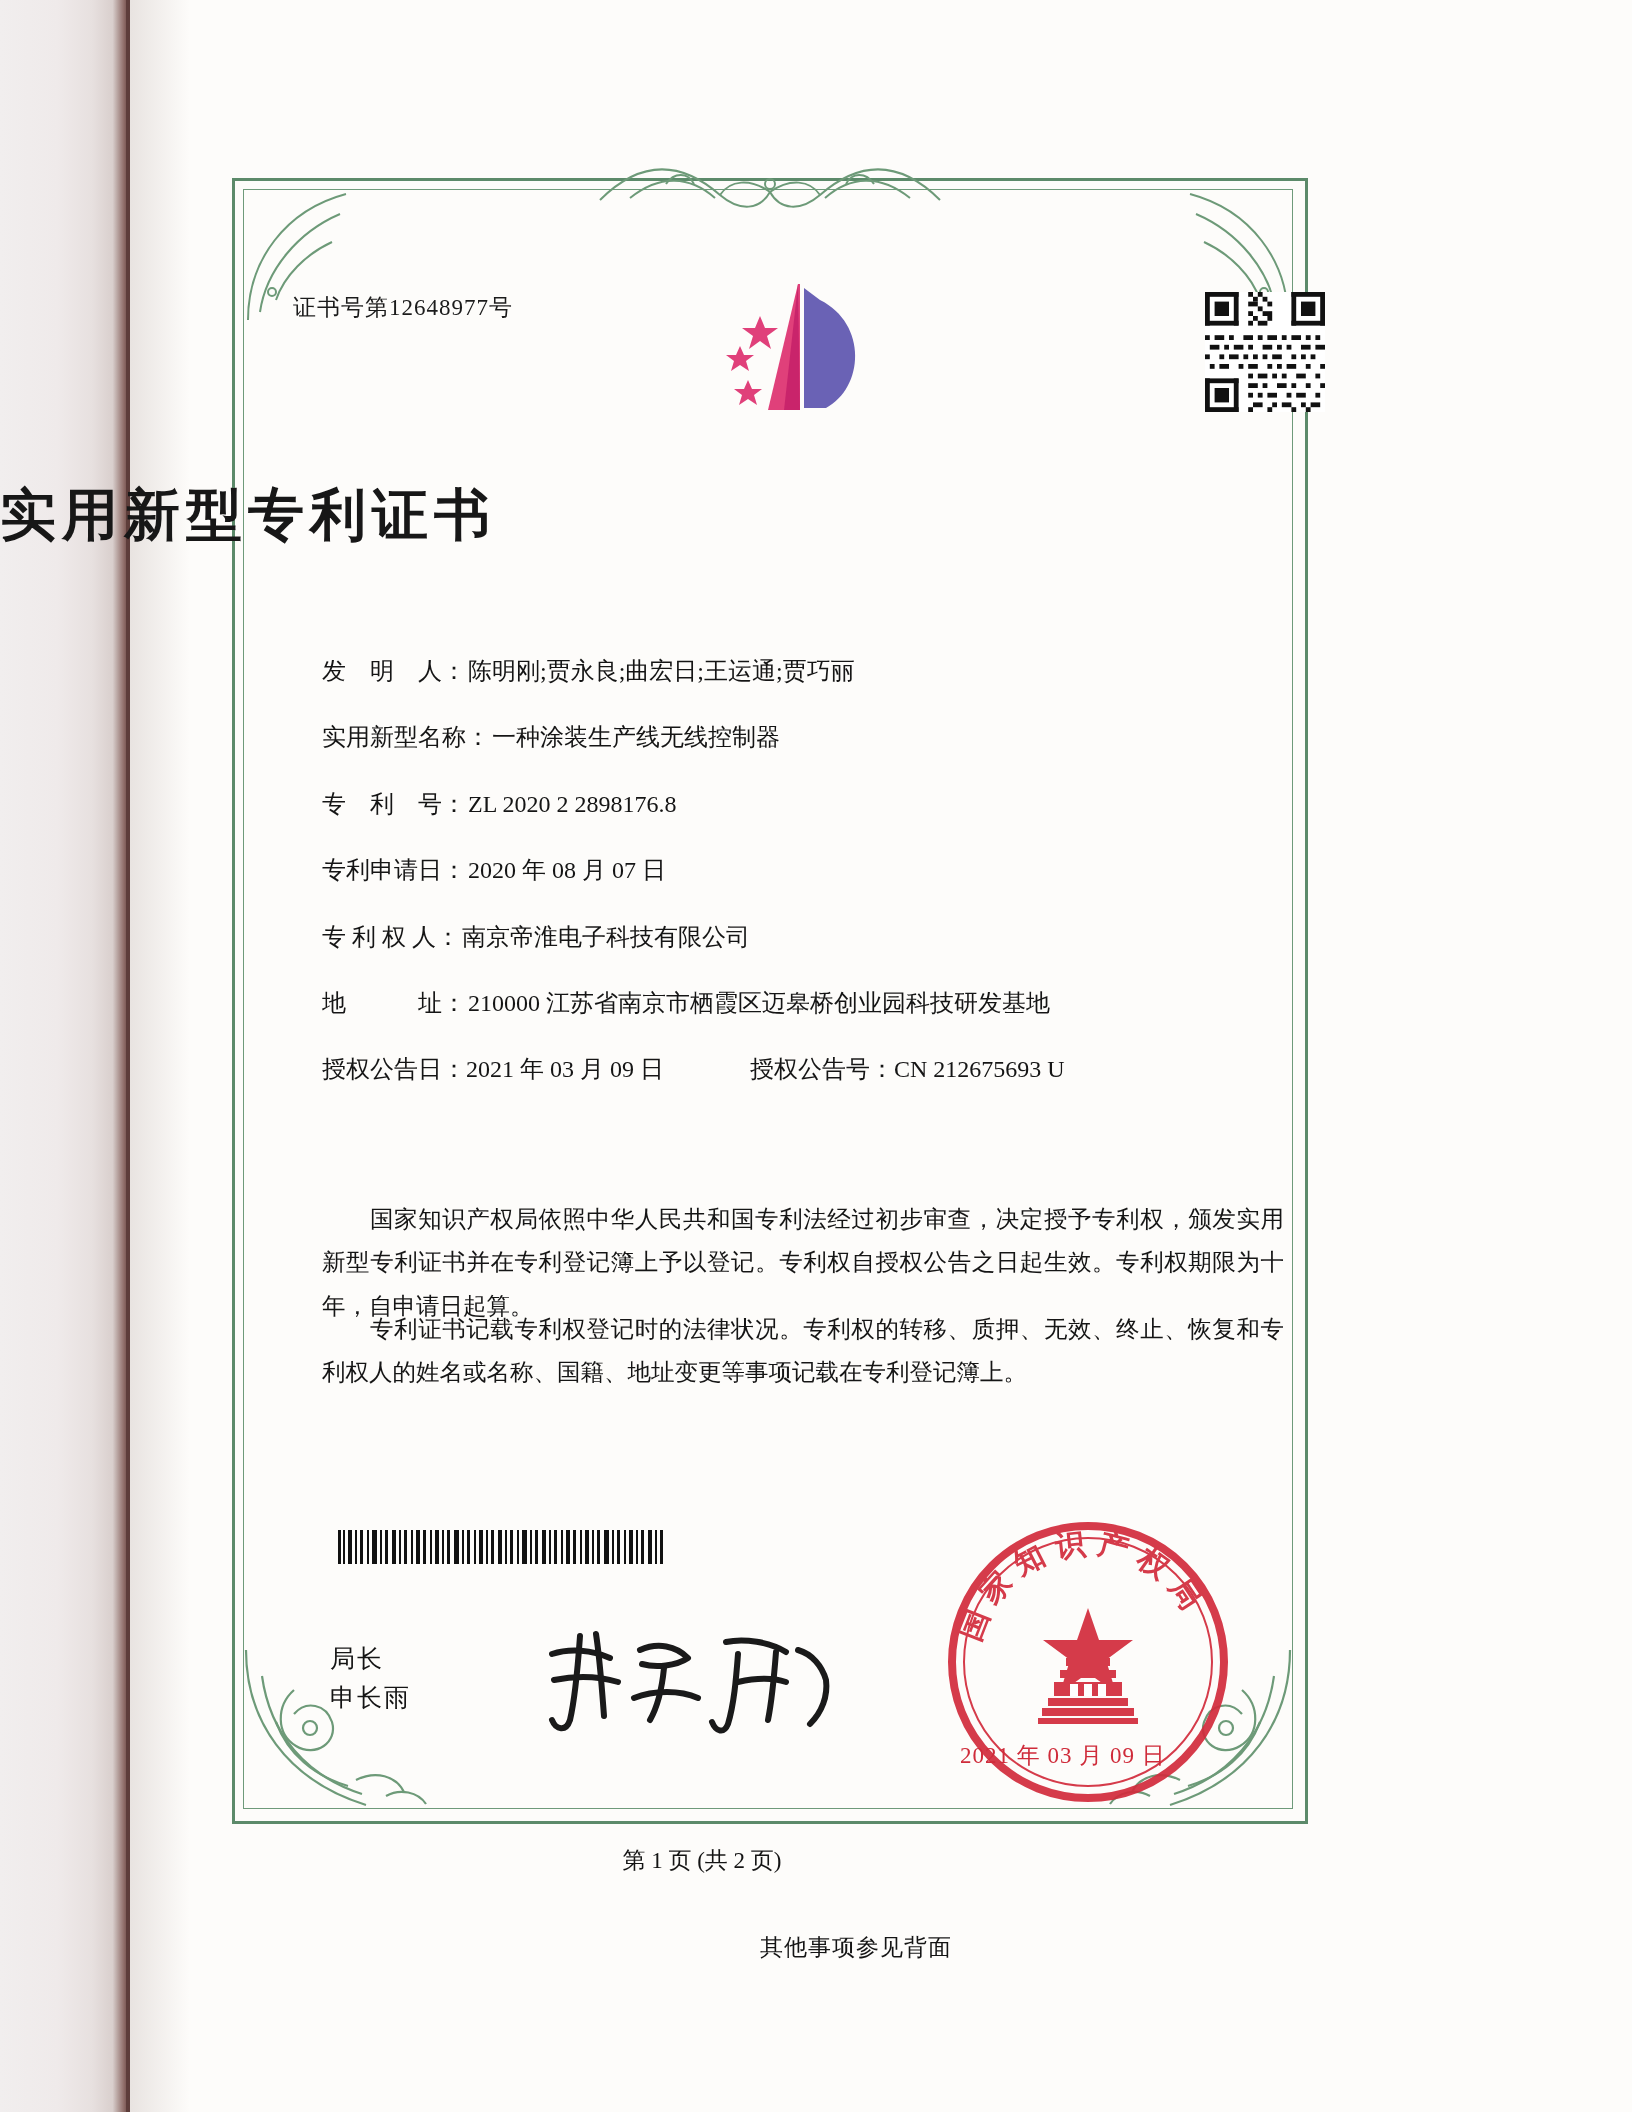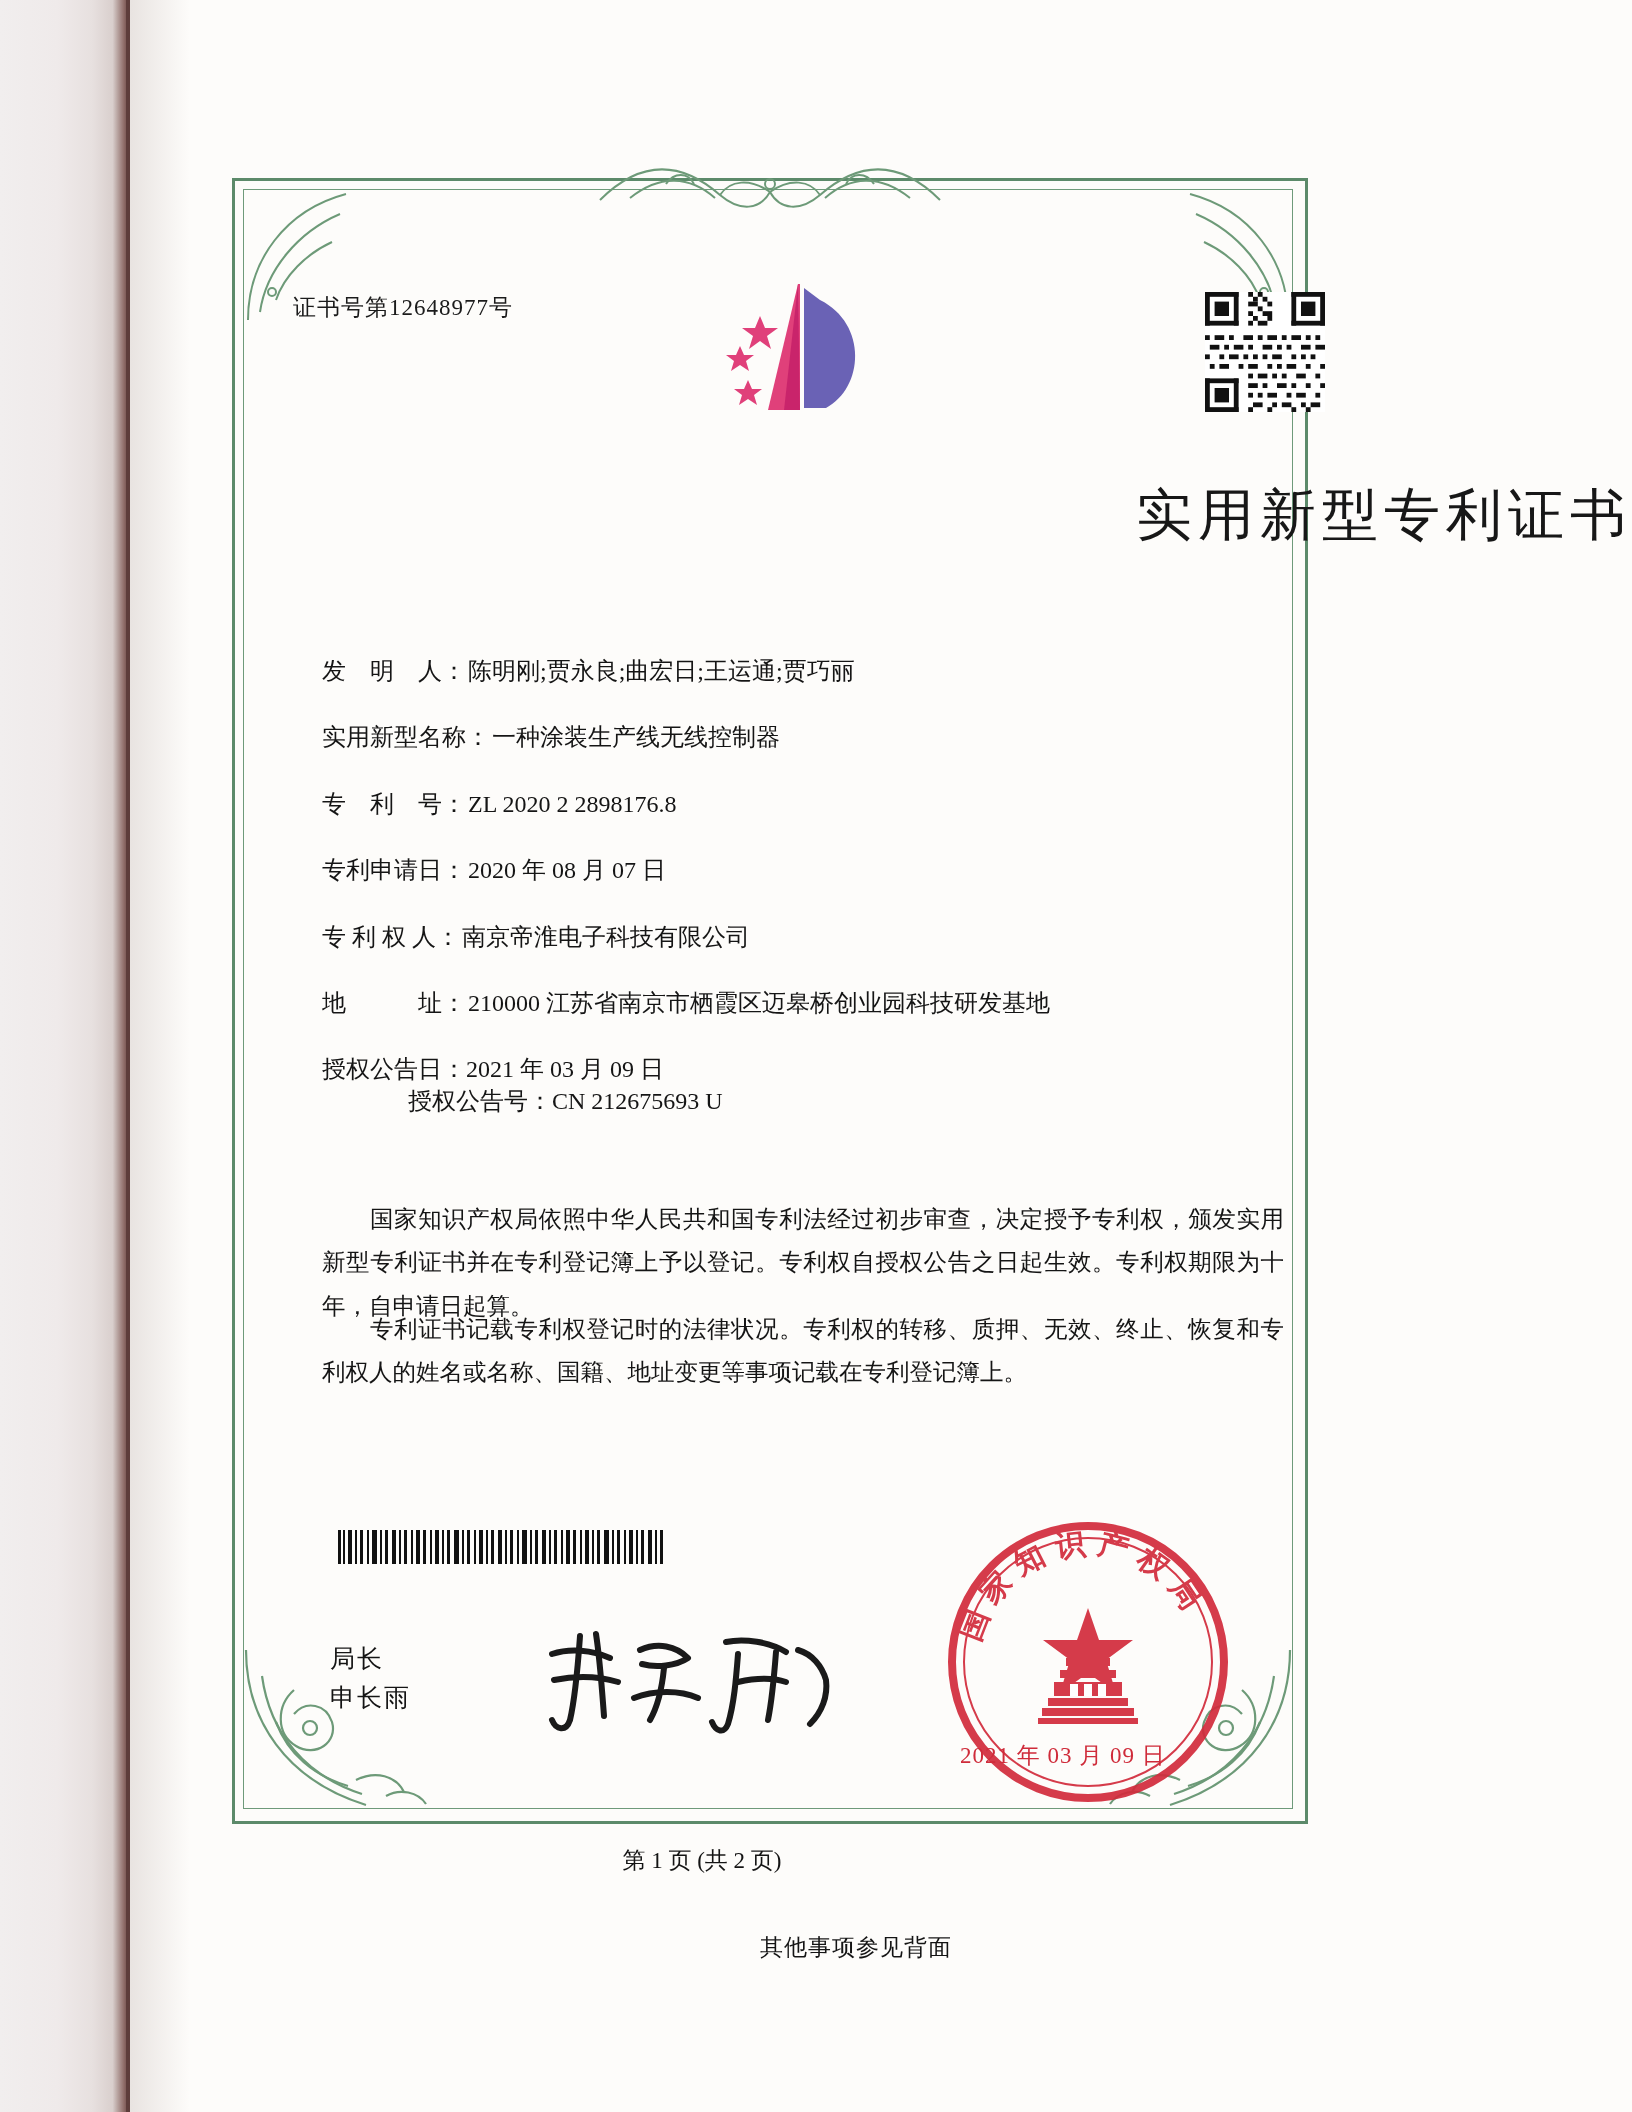--- a/index.html
+++ b/index.html
@@ -95,24 +95,24 @@
   .qr {
     position: absolute;
     left: 1205px; top: 292px;
     width: 120px; height: 120px;
   }
 
   .title {
     position: absolute;
     left: 0; top: 478px;
     width: 1632px;
-    text-align: right;
+    text-align: left;
     font-family: "DejaVu Serif", serif;
     font-size: 56px;
-    font-weight: normal;
+    font-weight: bold;
     letter-spacing: 6px;
     color: #171717;
   }
 
   
   .fields {
     position: absolute;
     left: 322px; top: 655px;
     width: 960px;
     color: #151515;
@@ -136,21 +136,20 @@
     display: block;
     margin-top: 6px;
     margin-left: 3px;
   }
 
   .row-two {
     display: flex;
     align-items: flex-start;
     font-size: 24px;
     margin-bottom: 26px;
-    flex-direction: column;
   }
   .row-two .col2 {
     margin-left: 86px;
   }
 
   .para {
     position: absolute;
     left: 322px;
     width: 962px;
     font-size: 23.5px;

